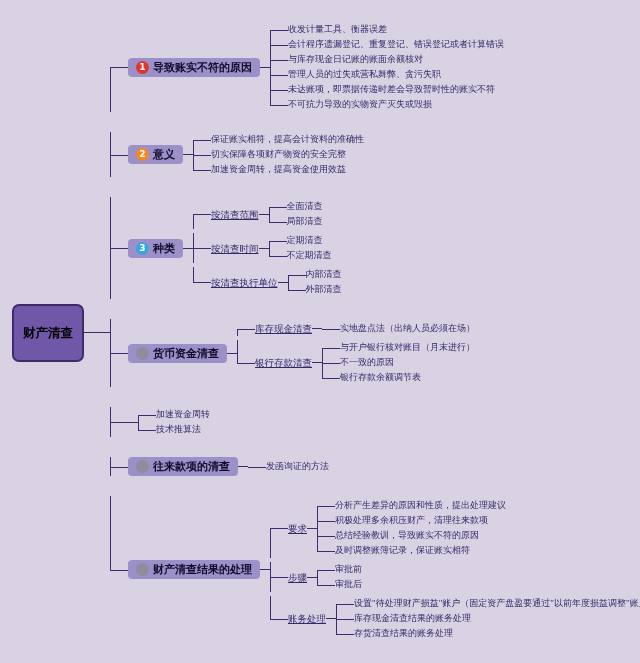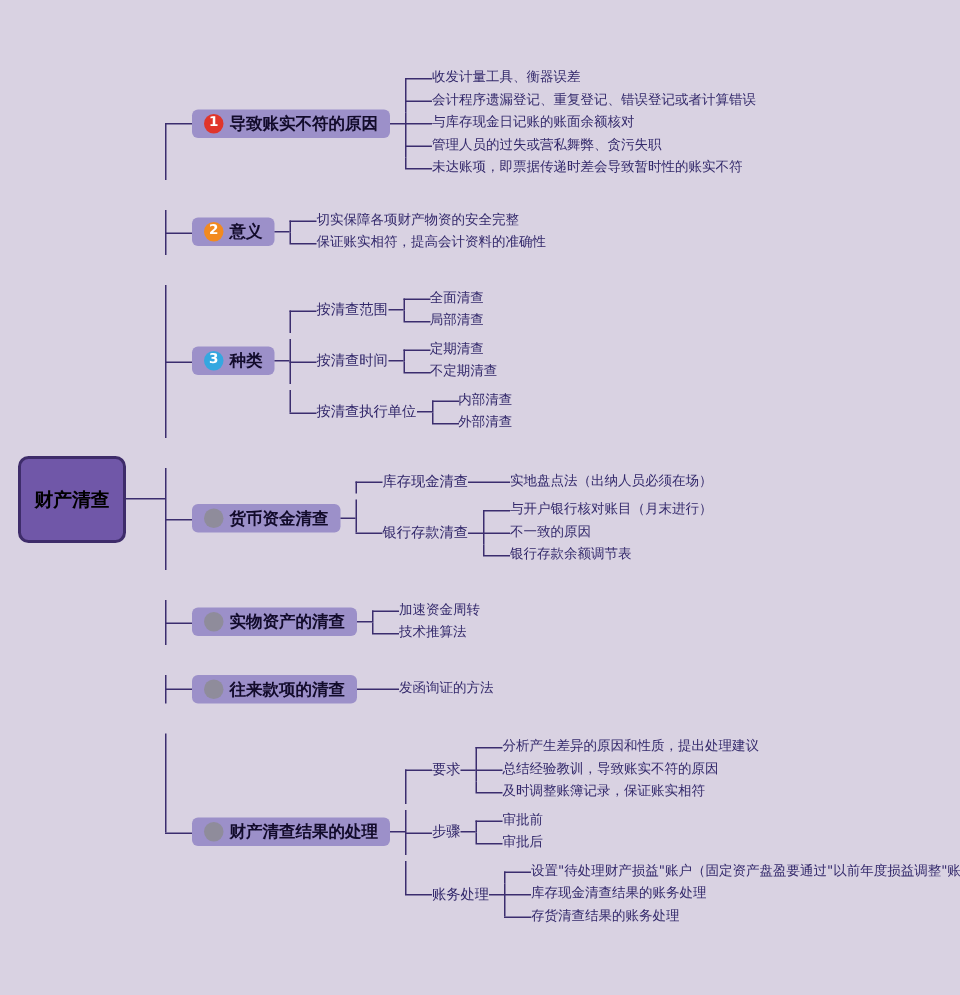--- a/index.html
+++ b/index.html
@@ -32,24 +32,26 @@
   .children > .row:only-child::after { display: none; }
   .stub { width: 10px; height: 0; border-top: 1.5px solid var(--line, #3b2d6e); flex: 0 0 auto; }
   .stub.root-stub { width: 26px; }
   .children-1 > .row { margin: 10px 0; }
   .children-2 > .row.has-kids { margin: 2px 0; }
 
   .content { white-space: nowrap; flex: 0 0 auto; }
   .leaf {
     font-size: 9px; line-height: 15px;
     color: var(--leaf-text, #33296b);
+    font-family: Liberation Serif, serif;
   }
   .subtopic {
     font-size: 9.5px; line-height: 15px;
     color: var(--leaf-text, #33296b);
+    text-decoration: underline;
   }
   .branch-box {
     display: flex; align-items: center; gap: 4px;
     background: var(--branch-box-bg, #9c90c9);
     color: var(--branch-box-text, #120b2b);
     font-weight: bold; font-size: 11px; line-height: 15px;
     padding: 2px 8px; border-radius: 4px;
   }
   .root-box {
     background: var(--root-box-bg, #7057a8);
@@ -88,34 +90,40 @@
             </div>
             <div class="row">
               <div class="content leaf"><span>与库存现金日记账的账面余额核对</span></div>
             </div>
             <div class="row">
               <div class="content leaf"><span>管理人员的过失或营私舞弊、贪污失职</span></div>
             </div>
             <div class="row">
               <div class="content leaf"><span>未达账项，即票据传递时差会导致暂时性的账实不符</span></div>
             </div>
+            <div class="row">
+              <div class="content leaf"><span>不可抗力导致的实物资产灭失或毁损</span></div>
+            </div>
           </div>
         </div>
         <div class="row has-kids">
           <div class="content branch-box">
             <span class="badge" style="background: rgb(242, 138, 32);">2</span>
             <span>意义</span>
           </div>
           <div class="stub"></div>
           <div class="children children-2">
             <div class="row">
+              <div class="content leaf"><span>保证账实相符，提高会计资料的准确性</span></div>
+            </div>
+            <div class="row">
               <div class="content leaf"><span>切实保障各项财产物资的安全完整</span></div>
             </div>
             <div class="row">
-              <div class="content leaf"><span>保证账实相符，提高会计资料的准确性</span></div>
+              <div class="content leaf"><span>加速资金周转，提高资金使用效益</span></div>
             </div>
           </div>
         </div>
         <div class="row has-kids">
           <div class="content branch-box">
             <span class="badge" style="background: rgb(52, 167, 224);">3</span>
             <span>种类</span>
           </div>
           <div class="stub"></div>
           <div class="children children-2">
@@ -184,24 +192,20 @@
                   <div class="content leaf"><span>不一致的原因</span></div>
                 </div>
                 <div class="row">
                   <div class="content leaf"><span>银行存款余额调节表</span></div>
                 </div>
               </div>
             </div>
           </div>
         </div>
         <div class="row has-kids">
-          <div class="content branch-box">
-            <span class="badge" style="background: rgb(143, 140, 155);"></span>
-            <span>实物资产的清查</span>
-          </div>
           <div class="stub"></div>
           <div class="children children-2">
             <div class="row">
               <div class="content leaf"><span>加速资金周转</span></div>
             </div>
             <div class="row">
               <div class="content leaf"><span>技术推算法</span></div>
             </div>
           </div>
         </div>
@@ -223,20 +227,23 @@
             <span>财产清查结果的处理</span>
           </div>
           <div class="stub"></div>
           <div class="children children-2">
             <div class="row has-kids">
               <div class="content subtopic"><span>要求</span></div>
               <div class="stub"></div>
               <div class="children children-3">
                 <div class="row">
                   <div class="content leaf"><span>分析产生差异的原因和性质，提出处理建议</span></div>
+                </div>
+                <div class="row">
+                  <div class="content leaf"><span>积极处理多余积压财产，清理往来款项</span></div>
                 </div>
                 <div class="row">
                   <div class="content leaf"><span>总结经验教训，导致账实不符的原因</span></div>
                 </div>
                 <div class="row">
                   <div class="content leaf"><span>及时调整账簿记录，保证账实相符</span></div>
                 </div>
               </div>
             </div>
             <div class="row has-kids">

